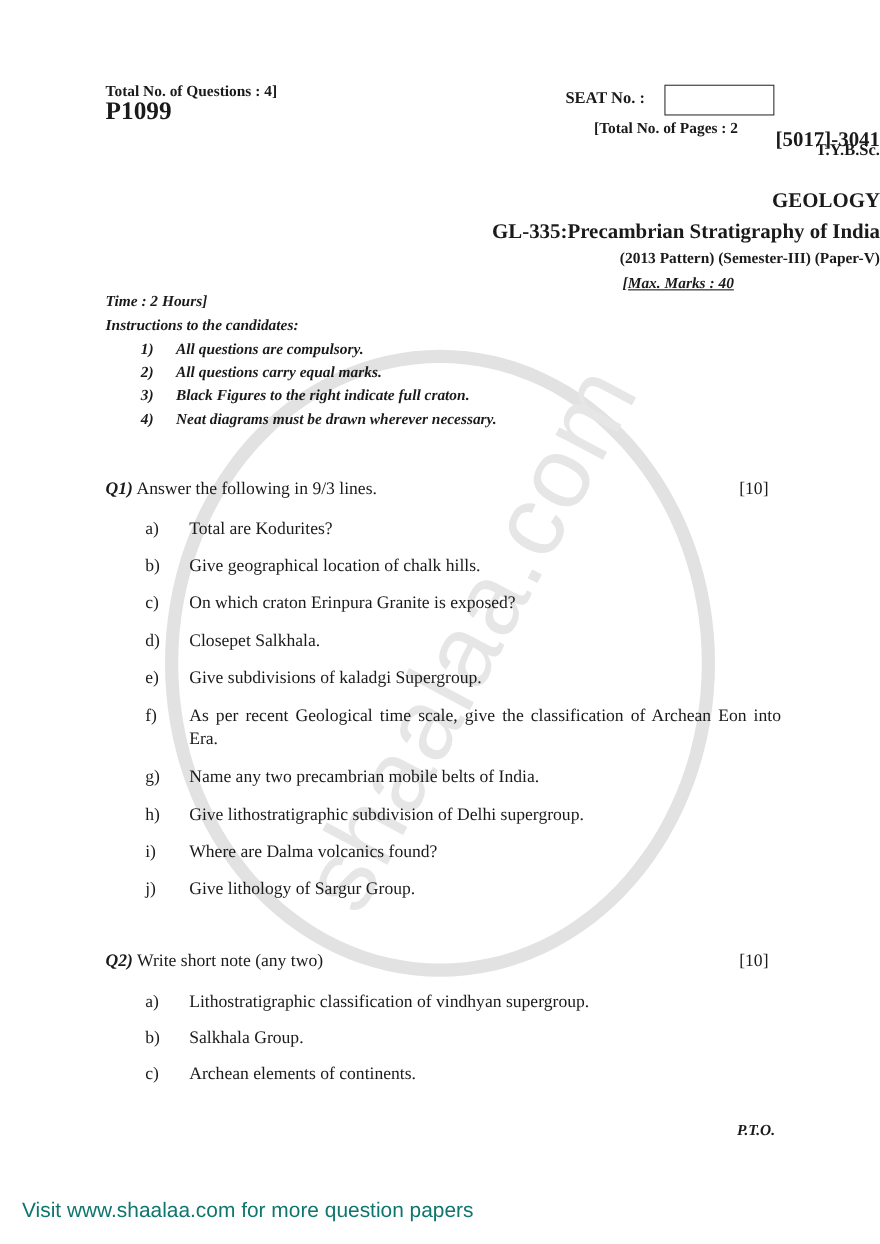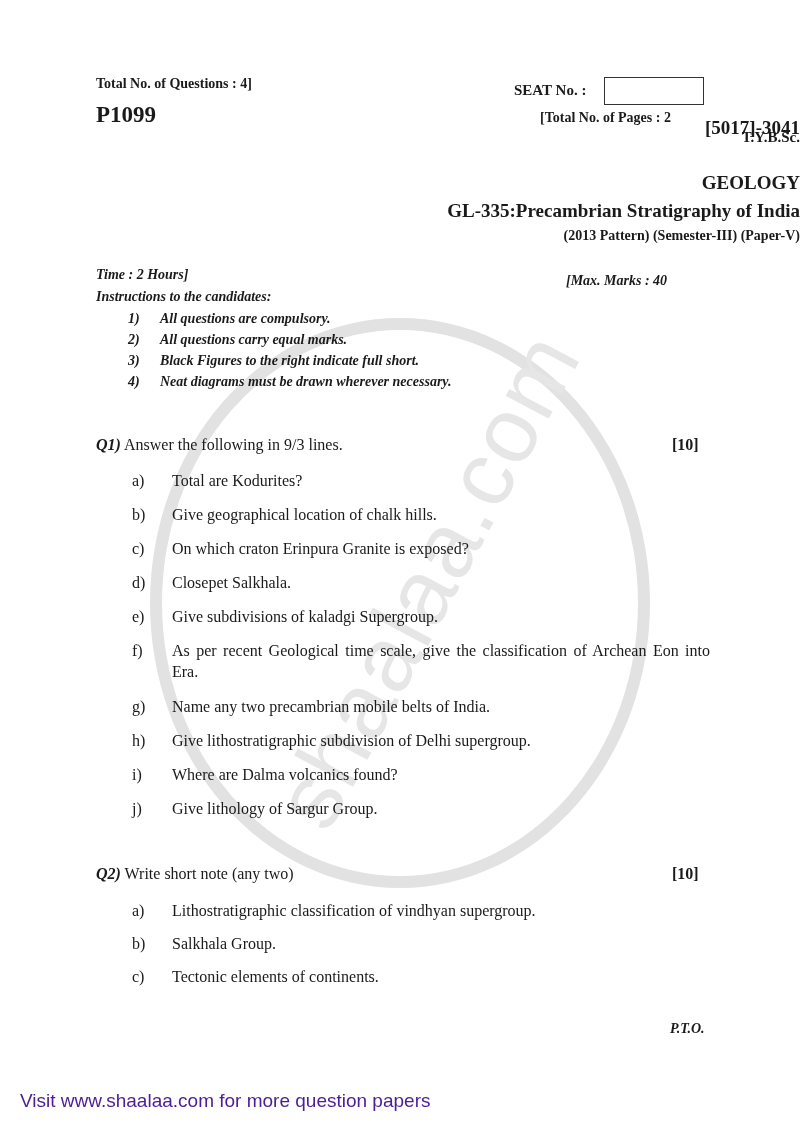--- a/index.html
+++ b/index.html
@@ -24,69 +24,69 @@
   }
   .content { position: relative; z-index: 1; }
 
   .hdr-small { font-size: 14px; font-weight: bold; }
   .paper-code { font-size: 23px; font-weight: bold; }
   .center-line { left: 0; width: 800px; text-align: right; font-weight: bold; }
   .seat-box { width: 100px; height: 28px; border: 1.5px solid #333; box-sizing: border-box; background: #fff; }
 
   .q-head { font-size: 16px; }
   .q-num { font-weight: bold; font-style: italic; }
-  .marks { font-size: 16px; font-weight: bold; }
+  .marks { font-size: 16px; font-weight: normal; }
 
   .item { left: 132px; width: 578px; font-size: 16px; line-height: 22px; }
   .item .lbl { position: absolute; left: 0; top: 0; width: 30px; }
   .item .txt { position: absolute; left: 40px; top: 0; width: 538px; }
 
   .instr { font-size: 14px; font-weight: bold; font-style: italic; }
   .instr-item { left: 128px; width: 500px; font-size: 14px; font-weight: bold; font-style: italic; }
   .instr-item .lbl { position: absolute; left: 0; top: 0; }
   .instr-item .txt { position: absolute; left: 32px; top: 0; white-space: nowrap; }
 
-  .footer { left: 20px; top: 1090px; font-family: "Liberation Sans", "DejaVu Sans", sans-serif; font-size: 19px; color: #4c1d95; }
+  .footer { left: 20px; top: 1090px; font-family: "Liberation Sans", "DejaVu Sans", sans-serif; font-size: 19px; color: #0f766e; }
 </style>
 </head>
 <body>
 
 <div class="wm-ellipse"></div>
 <div class="wm-text">shaalaa.com</div>
 
 <div class="content">
 
   <div class="abs hdr-small" style="left:96px; top:76px;text-align:right;">Total No. of Questions : 4]</div>
-  <div class="abs paper-code" style="left:96px; top:102px;">P1099</div>
+  <div class="abs paper-code" style="left:96px; top:88px;">P1099</div>
 
   <div class="abs hdr-small" style="left:514px; top:82px; font-size:15px;">SEAT No. :</div>
   <div class="abs seat-box" style="left:604px; top:77px;"></div>
   <div class="abs hdr-small" style="left:540px; top:110px;">[Total No. of Pages : 2</div>
 
   <div class="abs center-line" style="top:117px; font-size:19px;">[5017]-3041</div>
   <div class="abs center-line" style="top:129px; font-size:15px;">T.Y.B.Sc.</div>
   <div class="abs center-line" style="top:172px; font-size:19px;">GEOLOGY</div>
   <div class="abs center-line" style="top:200px; font-size:19px;">GL-335:Precambrian Stratigraphy of India</div>
   <div class="abs center-line" style="top:228px; font-size:14px;">(2013 Pattern) (Semester-III) (Paper-V)</div>
 
   <div class="abs instr" style="left:96px; top:267px;">Time : 2 Hours]</div>
-  <div class="abs instr" style="left:566px; top:273px;">[Max. Marks : 40</div>
+  <div class="abs instr" style="left:566px; top:251px;text-decoration:underline;">[Max. Marks : 40</div>
   <div class="abs instr" style="left:96px; top:289px;">Instructions to the candidates:</div>
 
   <div class="abs instr-item" style="top:311px;">
     <span class="lbl">1)</span>
     <span class="txt">All questions are compulsory.</span>
   </div>
   <div class="abs instr-item" style="top:332px;">
     <span class="lbl">2)</span>
     <span class="txt">All questions carry equal marks.</span>
   </div>
   <div class="abs instr-item" style="top:353px;">
     <span class="lbl">3)</span>
-    <span class="txt">Black Figures to the right indicate full short.</span>
+    <span class="txt">Black Figures to the right indicate full craton.</span>
   </div>
   <div class="abs instr-item" style="top:374px;">
     <span class="lbl">4)</span>
     <span class="txt">Neat diagrams must be drawn wherever necessary.</span>
   </div>
 
   <div class="abs q-head" style="left:96px; top:436px;">
     <span class="q-num">Q1)</span>
     <span>Answer the following in 9/3 lines.</span>
   </div>
@@ -142,19 +142,19 @@
   <div class="abs item" style="top:900px;">
     <span class="lbl">a)</span>
     <span class="txt">Lithostratigraphic classification of vindhyan supergroup.</span>
   </div>
   <div class="abs item" style="top:933px;">
     <span class="lbl">b)</span>
     <span class="txt">Salkhala Group.</span>
   </div>
   <div class="abs item" style="top:966px;">
     <span class="lbl">c)</span>
-    <span class="txt">Tectonic elements of continents.</span>
+    <span class="txt">Archean elements of continents.</span>
   </div>
 
   <div class="abs" style="left:670px; top:1021px; font-size:14px; font-weight:bold; font-style:italic;">P.T.O.</div>
 
   <div class="abs footer">Visit www.shaalaa.com for more question papers</div>
 </div>
 
 </body></html>

